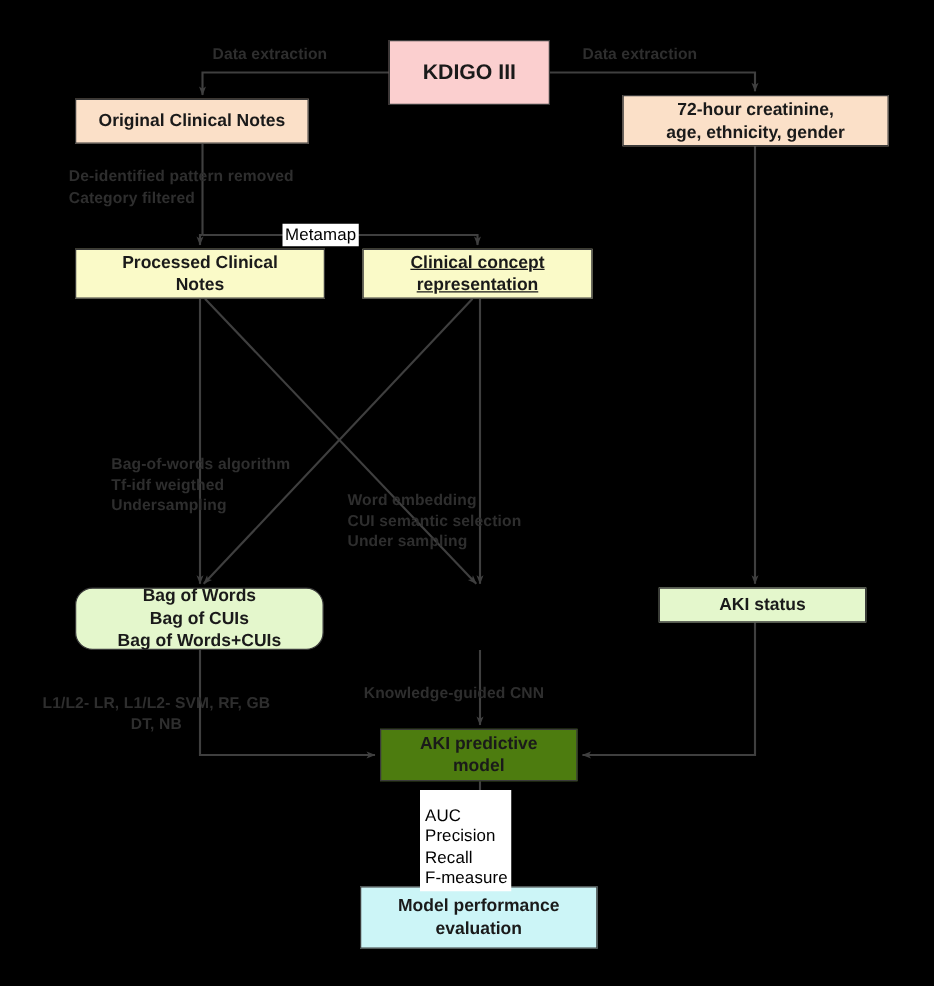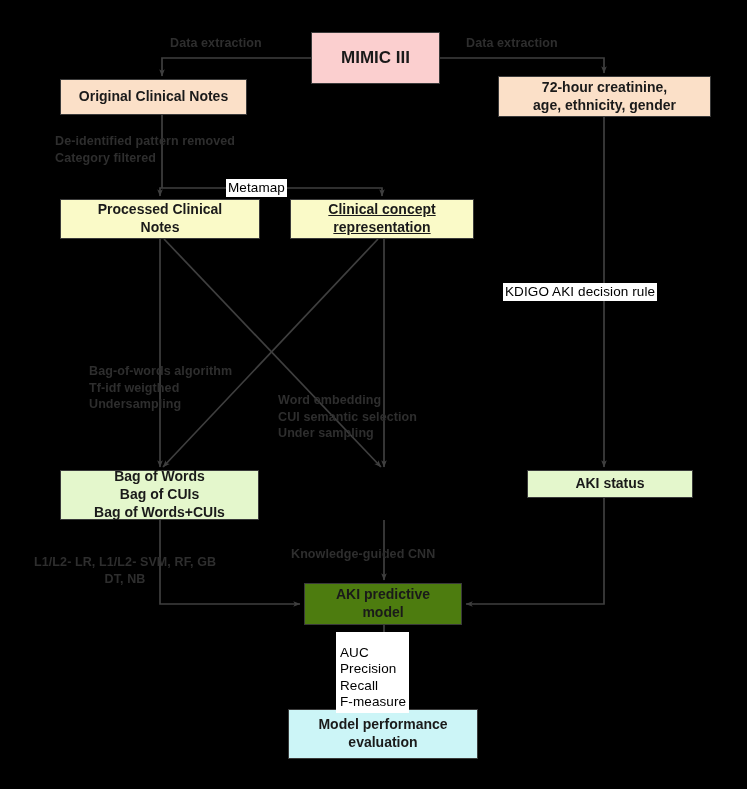--- a/index.html
+++ b/index.html
@@ -99,34 +99,34 @@
       <path d="M160,520 L160,604 L300,604" marker-end="url(#ah)"></path>
 
       <path d="M384,520 L384,580" marker-end="url(#ah)"></path>
 
       <path d="M604,498 L604,604 L466,604" marker-end="url(#ah)"></path>
 
       <path d="M384,625 L384,706" marker-end="url(#ah)"></path>
     </g>
   </svg>
 
-  <div class="node" style="left:311px;top:32px;width:129px;height:52px;background:#FBCFCF;font-size:17px;">MIMIC III</div>
+  <div class="node" style="left:311px;top:32px;width:129px;height:52px;background:#FBCFCF;font-size:17px;">KDIGO III</div>
 
   <div class="node" style="left:60px;top:79px;width:187px;height:36px;background:#FBE0C8;font-size:14px;text-align:center;">Original Clinical Notes</div>
 
   <div class="node" style="left:498px;top:76px;width:213px;height:41px;background:#FBE0C8;font-size:14px;">72-hour creatinine,
 age, ethnicity, gender</div>
 
   <div class="node" style="left:60px;top:199px;width:200px;height:40px;background:#FAFAC8;font-size:14px;">Processed Clinical
 Notes</div>
 
   <div class="node" style="left:290px;top:199px;width:184px;height:40px;background:#FAFAC8;font-size:14px;text-decoration:underline;">Clinical concept
 representation</div>
 
-  <div class="node" style="left:60px;top:470px;width:199px;height:50px;background:#E4F7CC;font-size:14px;">Bag of Words
+  <div class="node" style="left:60px;top:470px;width:199px;height:50px;background:#E4F7CC;font-size:14px;border-radius:14px;">Bag of Words
 Bag of CUIs
 Bag of Words+CUIs</div>
 
 
   <div class="node" style="left:527px;top:470px;width:166px;height:28px;background:#E4F7CC;font-size:14px;">AKI status</div>
 
   <div class="node" style="left:304px;top:583px;width:158px;height:42px;background:#4d7c0f;font-size:14px;">AKI predictive
 model</div>
 
   <div class="node" style="left:288px;top:709px;width:190px;height:50px;background:#CCF5F7;font-size:14px;">Model performance
@@ -134,21 +134,20 @@
 
   <div class="edge-label" style="left:170px;top:35px;">Data extraction</div>
 
   <div class="edge-label" style="left:466px;top:35px;">Data extraction</div>
 
   <div class="edge-label" style="left:55px;top:133px;">De-identified pattern removed
 Category filtered</div>
 
   <div class="edge-label boxed" style="left:226px;top:179px;font-size:13.5px;">Metamap</div>
 
-  <div class="edge-label boxed" style="left:503px;top:283px;font-size:13.5px;">KDIGO AKI decision rule</div>
 
   <div class="edge-label" style="left:89px;top:363px;">Bag-of-words algorithm
 Tf-idf weigthed
 Undersampling</div>
 
   <div class="edge-label" style="left:278px;top:392px;">Word embedding
 CUI semantic selection
 Under sampling</div>
 
   <div class="edge-label" style="left:34px;top:554px;text-align:center;">L1/L2- LR, L1/L2- SVM, RF, GB

